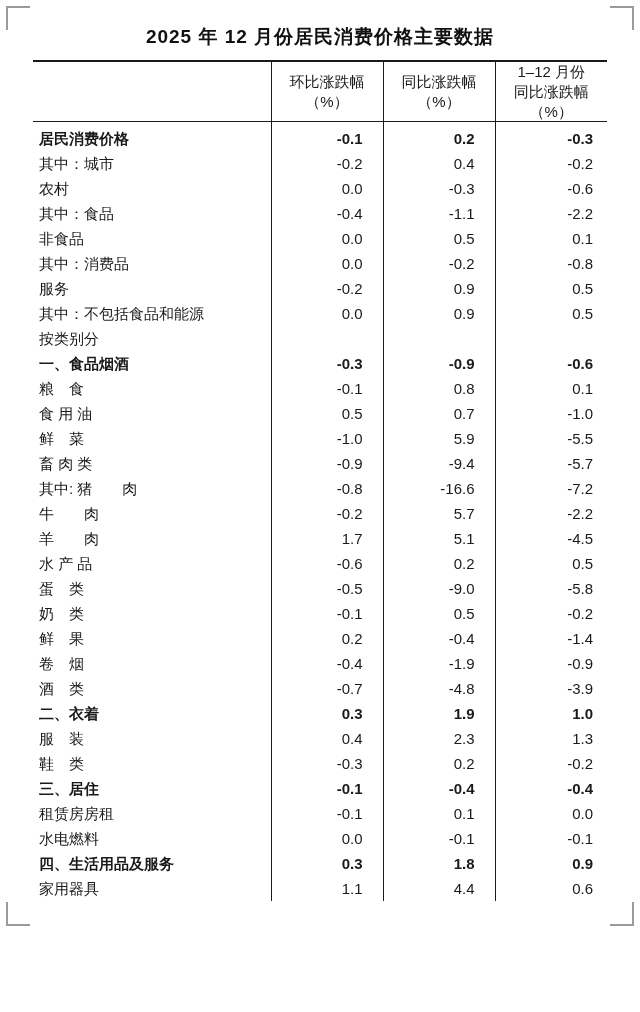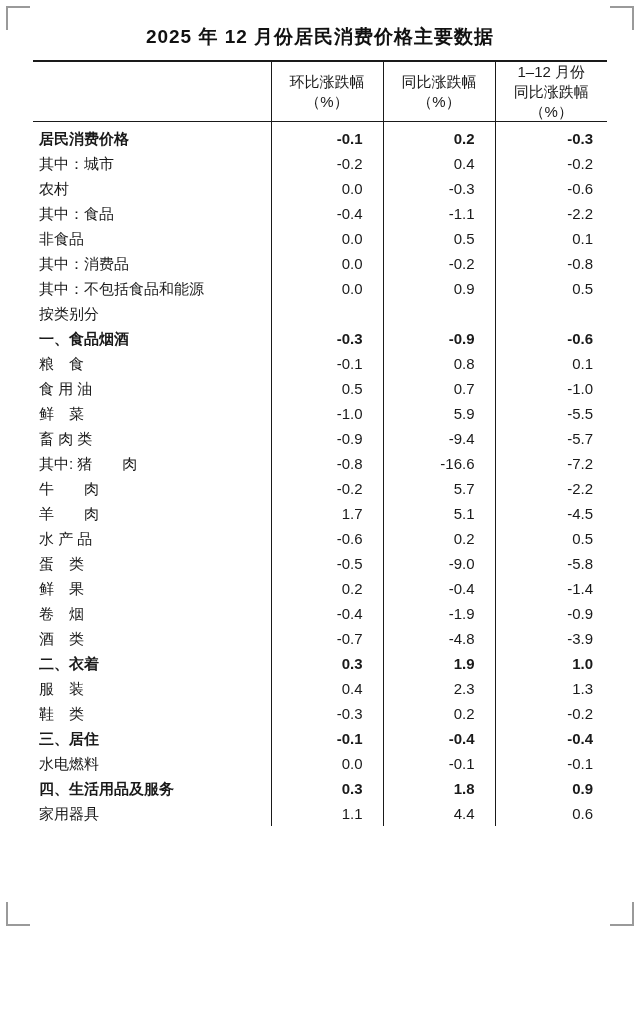--- a/index.html
+++ b/index.html
@@ -180,20 +180,26 @@
           <td class="num">0.5</td>
           <td class="num last">0.1</td>
         </tr>
         <tr>
           <td class="label ind1">其中：消费品</td>
           <td class="num">0.0</td>
           <td class="num">-0.2</td>
           <td class="num last">-0.8</td>
         </tr>
         <tr>
+          <td class="label ind2">服务</td>
+          <td class="num">-0.2</td>
+          <td class="num">0.9</td>
+          <td class="num last">0.5</td>
+        </tr>
+        <tr>
           <td class="label ind1">其中：不包括食品和能源</td>
           <td class="num">0.0</td>
           <td class="num">0.9</td>
           <td class="num last">0.5</td>
         </tr>
         <tr>
           <td class="label ind0">按类别分</td>
           <td class="num"></td>
           <td class="num"></td>
           <td class="num last"></td>
@@ -252,20 +258,26 @@
           <td class="num">0.2</td>
           <td class="num last">0.5</td>
         </tr>
         <tr>
           <td class="label ind1">蛋　类</td>
           <td class="num">-0.5</td>
           <td class="num">-9.0</td>
           <td class="num last">-5.8</td>
         </tr>
         <tr>
+          <td class="label ind1">奶　类</td>
+          <td class="num">-0.1</td>
+          <td class="num">0.5</td>
+          <td class="num last">-0.2</td>
+        </tr>
+        <tr>
           <td class="label ind1">鲜　果</td>
           <td class="num">0.2</td>
           <td class="num">-0.4</td>
           <td class="num last">-1.4</td>
         </tr>
         <tr>
           <td class="label ind1">卷　烟</td>
           <td class="num">-0.4</td>
           <td class="num">-1.9</td>
           <td class="num last">-0.9</td>
@@ -294,20 +306,26 @@
           <td class="num">0.2</td>
           <td class="num last">-0.2</td>
         </tr>
         <tr class="bold">
           <td class="label ind0">三、居住</td>
           <td class="num">-0.1</td>
           <td class="num">-0.4</td>
           <td class="num last">-0.4</td>
         </tr>
         <tr>
+          <td class="label ind1">租赁房房租</td>
+          <td class="num">-0.1</td>
+          <td class="num">0.1</td>
+          <td class="num last">0.0</td>
+        </tr>
+        <tr>
           <td class="label ind1">水电燃料</td>
           <td class="num">0.0</td>
           <td class="num">-0.1</td>
           <td class="num last">-0.1</td>
         </tr>
         <tr class="bold">
           <td class="label ind0">四、生活用品及服务</td>
           <td class="num">0.3</td>
           <td class="num">1.8</td>
           <td class="num last">0.9</td>

